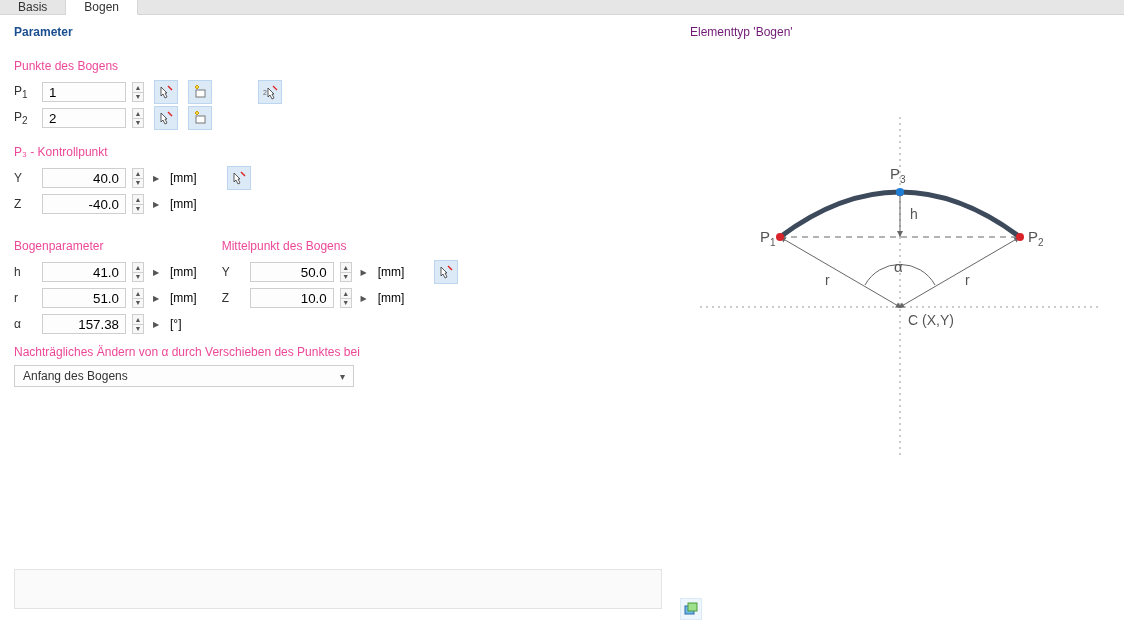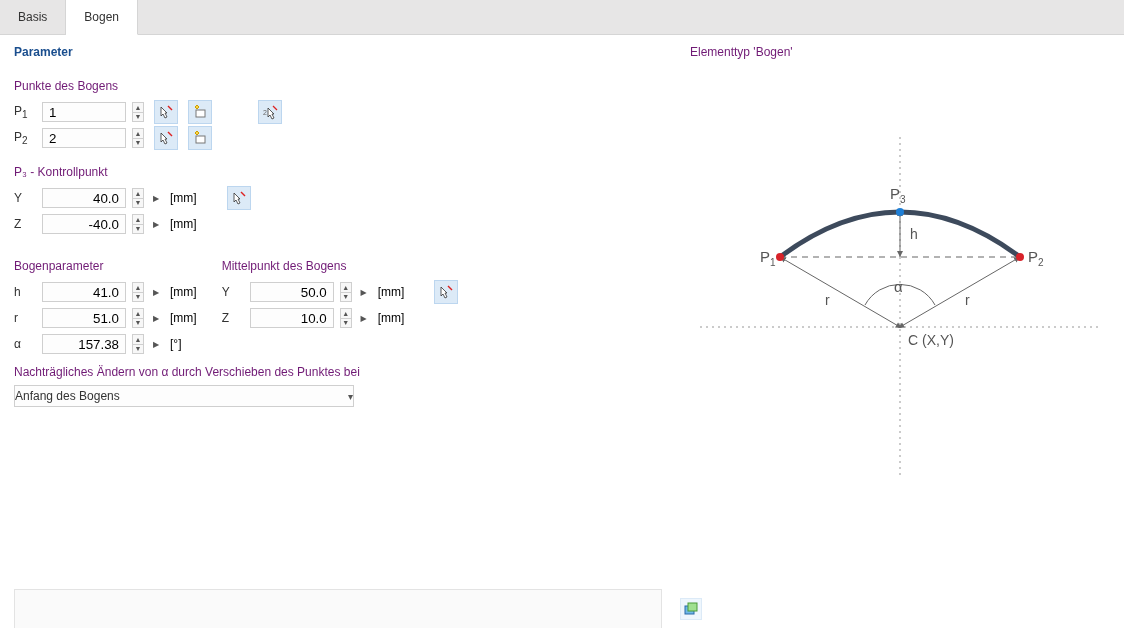--- a/index.html
+++ b/index.html
@@ -1,38 +1,38 @@
 <!DOCTYPE html>
 <html><head>
 <meta charset="utf-8">
 <style>
   * { box-sizing: border-box; font-family: "Segoe UI", Tahoma, sans-serif; }
   body { margin: 0; width: 1124px; height: 628px; background: #fff; font-size: 12px; color: #333; }
-  .topbar { height: 35px; background: #e7e6e6; border-bottom: 1px solid #d5d5d5; display: flex; align-items: stretch; }
+  .topbar { height: 15px; background: #e7e6e6; border-bottom: 1px solid #d5d5d5; display: flex; align-items: stretch; }
   .tab { padding: 4px 18px; border-right: 1px solid #d5d5d5; display: flex; align-items: center; cursor: pointer; background: #e7e6e6; }
   .tab.active { background: #ffffff; border-bottom: 1px solid #fff; margin-bottom: -1px; }
   .main { display: flex; height: calc(100% - 24px); }
   .left { width: 678px; padding: 10px 14px; display: flex; flex-direction: column; }
   .right { flex: 1; padding: 10px 14px; }
   .panel-title { color: #1a4e8e; font-weight: 700; margin-bottom: 12px; }
-  .section-label { color: #701a75; margin: 8px 0 6px 0; }
+  .section-label { color: #ec4899; margin: 8px 0 6px 0; }
   .row { display: flex; align-items: center; height: 26px; gap: 6px; }
   .lbl { width: 22px; color: #333; }
   .input { width: 84px; height: 20px; border: 1px solid #cfcfcf; background: #fdfdfd; padding: 0 6px; text-align: right; }
   .input.left-align { text-align: left; }
   .spinner { display: inline-flex; flex-direction: column; width: 12px; height: 20px; }
   .spinner span { flex: 1; display: flex; align-items: center; justify-content: center; font-size: 7px; color: #555; cursor: pointer; border: 1px solid #cfcfcf; background: #f7f7f7; }
   .spinner span:first-child { border-bottom: none; }
   .arrow-btn { width: 12px; height: 20px; display: flex; align-items: center; justify-content: center; color: #555; font-size: 8px; cursor: pointer; }
   .unit { color: #000000; margin-left: 2px; }
   .iconbtn { width: 24px; height: 24px; border: 1px solid #bcd6ef; background: #dceaf7; display: flex; align-items: center; justify-content: center; cursor: pointer; margin-left: 4px; }
   .iconbtn svg { width: 16px; height: 16px; }
   .group { display: flex; gap: 25px; }
   .col { }
-  .select { width: 340px; height: 22px; border: 1px solid #cfcfcf; background: #fdfdfd; display: flex; align-items: center; justify-content: space-between; padding: 0 0; cursor: pointer; }
+  .select { width: 340px; height: 22px; border: 1px solid #cfcfcf; background: #fdfdfd; display: flex; align-items: center; justify-content: space-between; padding: 0 8px; cursor: pointer; }
   .select .chev { font-size: 10px; color: #555; }
   .bottom-strip { height: 40px; border: 1px solid #e3e3e3; background: #fafafa; margin-top: auto; }
   .diagram-title { color: #701a75; margin-bottom: 8px; }
   .diagram-wrap { border: none; }
   .diagram-footer { position: absolute; bottom: 8px; left: 680px; }
   .footer-icon { width: 22px; height: 22px; border: 1px solid #dceaf7; background: #eef6fd; display: flex; align-items: center; justify-content: center; cursor: pointer; }
 </style>
 </head>
 <body>
 

